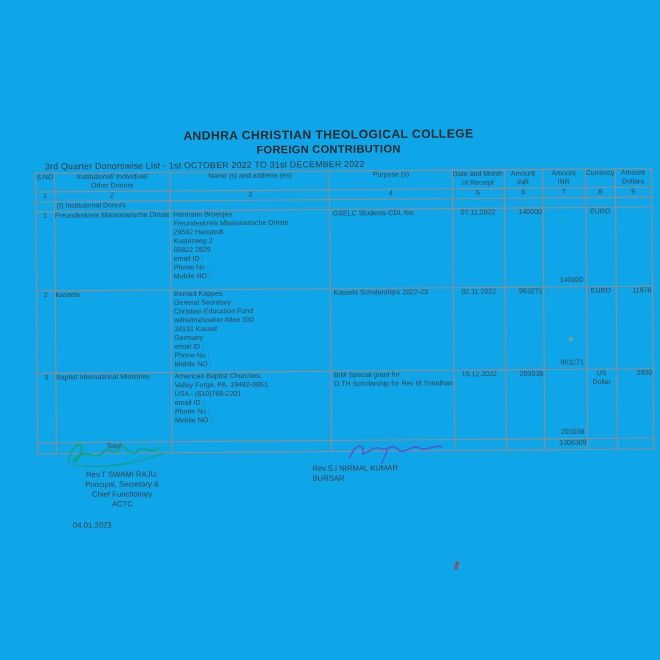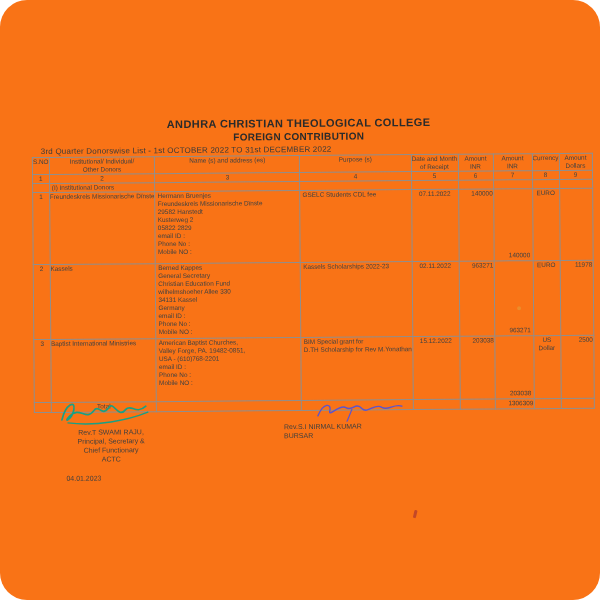--- a/index.html
+++ b/index.html
@@ -1,17 +1,17 @@
 <!DOCTYPE html>
 <html><head>
 <meta charset="utf-8">
 <style>
   html,body{margin:0;padding:0;background:#ffffff;}
-  #canvas{position:relative;width:600px;height:600px;background:#f97316;overflow:hidden;
-          font-family:"Liberation Sans", sans-serif;color:#3d3d3d;border-radius:27px;}
+  #canvas{position:relative;width:600px;height:600px;background:#0ea5e9;overflow:hidden;
+          font-family:"Liberation Sans", sans-serif;color:#3d3d3d;}
   #sheet{position:absolute;left:0;top:0;width:600px;height:600px;transform:rotate(-0.45deg);transform-origin:300px 300px;}
 
   .doc-title{position:absolute;left:0;top:117px;width:600px;text-align:center;
              font-size:11px;font-weight:bold;color:#2b2b2b;letter-spacing:.4px;}
   .doc-subtitle{position:absolute;left:0;top:131px;width:600px;text-align:center;
              font-size:10px;font-weight:bold;color:#2b2b2b;letter-spacing:.3px;}
   .period-line{position:absolute;left:42px;top:145px;font-size:8px;color:#3a3a3a;letter-spacing:.2px;}
 
   table.fc{position:absolute;left:33px;top:155px;border-collapse:collapse;table-layout:fixed;}
   table.fc td{border:1px solid #8f8f8f;padding:0;vertical-align:top;font-size:6.4px;line-height:8px;

